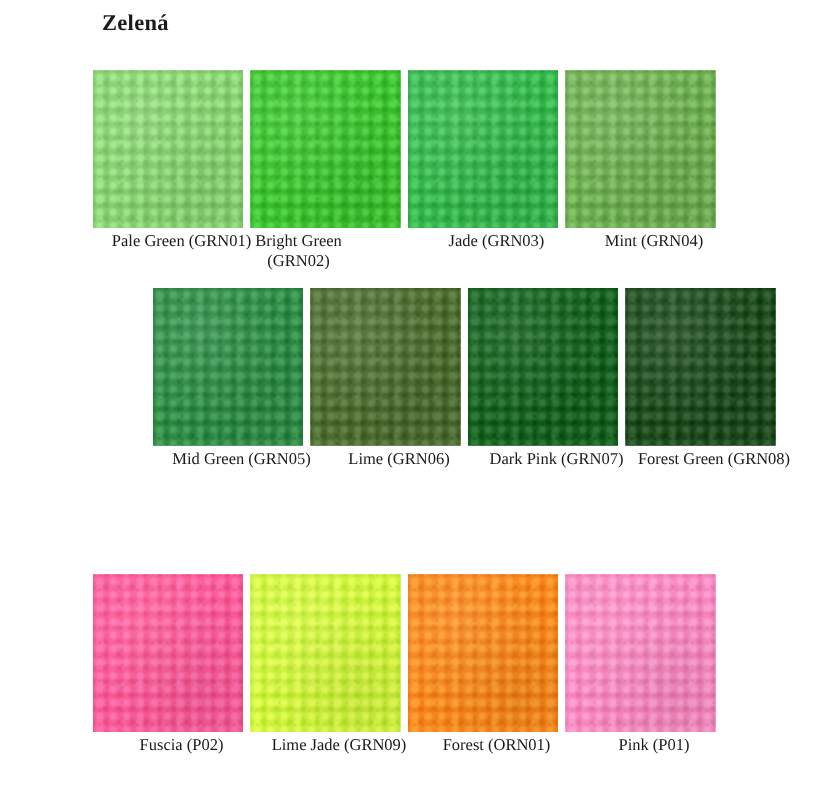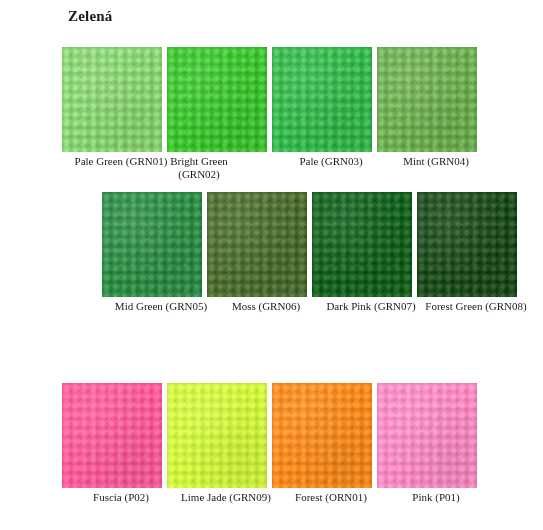--- a/index.html
+++ b/index.html
@@ -108,36 +108,36 @@
     <div class="swatch-cell">
       <div class="swatch-chip" style="background-color: rgb(134, 207, 112); background-image: radial-gradient(circle, rgb(160, 233, 138) 0%, rgb(160, 233, 138) 22%, rgba(0, 0, 0, 0) 55%), radial-gradient(circle, rgb(110, 183, 88) 0%, rgba(0, 0, 0, 0) 48%), radial-gradient(circle, rgb(122, 195, 100) 0%, rgba(0, 0, 0, 0) 52%), radial-gradient(circle at 40% 60%, rgb(160, 233, 138) 0%, rgba(0, 0, 0, 0) 42%), linear-gradient(rgb(134, 207, 112), rgb(134, 207, 112));"></div>
       <div class="swatch-label">Pale Green (GRN01)</div>
     </div>
     <div class="swatch-cell">
       <div class="swatch-chip" style="background-color: rgb(60, 192, 47); background-image: radial-gradient(circle, rgb(86, 218, 73) 0%, rgb(86, 218, 73) 22%, rgba(0, 0, 0, 0) 55%), radial-gradient(circle, rgb(36, 168, 23) 0%, rgba(0, 0, 0, 0) 48%), radial-gradient(circle, rgb(48, 180, 35) 0%, rgba(0, 0, 0, 0) 52%), radial-gradient(circle at 40% 60%, rgb(86, 218, 73) 0%, rgba(0, 0, 0, 0) 42%), linear-gradient(rgb(60, 192, 47), rgb(60, 192, 47));"></div>
       <div class="swatch-label wrap">Bright Green (GRN02)</div>
     </div>
     <div class="swatch-cell">
       <div class="swatch-chip" style="background-color: rgb(53, 180, 76); background-image: radial-gradient(circle, rgb(79, 206, 102) 0%, rgb(79, 206, 102) 22%, rgba(0, 0, 0, 0) 55%), radial-gradient(circle, rgb(29, 156, 52) 0%, rgba(0, 0, 0, 0) 48%), radial-gradient(circle, rgb(41, 168, 64) 0%, rgba(0, 0, 0, 0) 52%), radial-gradient(circle at 40% 60%, rgb(79, 206, 102) 0%, rgba(0, 0, 0, 0) 42%), linear-gradient(rgb(53, 180, 76), rgb(53, 180, 76));"></div>
-      <div class="swatch-label">Pale (GRN03)</div>
+      <div class="swatch-label">Jade (GRN03)</div>
     </div>
     <div class="swatch-cell">
       <div class="swatch-chip" style="background-color: rgb(108, 171, 80); background-image: radial-gradient(circle, rgb(134, 197, 106) 0%, rgb(134, 197, 106) 22%, rgba(0, 0, 0, 0) 55%), radial-gradient(circle, rgb(84, 147, 56) 0%, rgba(0, 0, 0, 0) 48%), radial-gradient(circle, rgb(96, 159, 68) 0%, rgba(0, 0, 0, 0) 52%), radial-gradient(circle at 40% 60%, rgb(134, 197, 106) 0%, rgba(0, 0, 0, 0) 42%), linear-gradient(rgb(108, 171, 80), rgb(108, 171, 80));"></div>
       <div class="swatch-label">Mint (GRN04)</div>
     </div>
   </div>
 
   <div class="swatch-row" id="row-green-2">
     <div class="swatch-cell">
       <div class="swatch-chip" style="background-color: rgb(46, 138, 69); background-image: radial-gradient(circle, rgb(72, 164, 95) 0%, rgb(72, 164, 95) 22%, rgba(0, 0, 0, 0) 55%), radial-gradient(circle, rgb(22, 114, 45) 0%, rgba(0, 0, 0, 0) 48%), radial-gradient(circle, rgb(34, 126, 57) 0%, rgba(0, 0, 0, 0) 52%), radial-gradient(circle at 40% 60%, rgb(72, 164, 95) 0%, rgba(0, 0, 0, 0) 42%), linear-gradient(rgb(46, 138, 69), rgb(46, 138, 69));"></div>
       <div class="swatch-label">Mid Green (GRN05)</div>
     </div>
     <div class="swatch-cell">
       <div class="swatch-chip" style="background-color: rgb(75, 107, 47); background-image: radial-gradient(circle, rgb(101, 133, 73) 0%, rgb(101, 133, 73) 22%, rgba(0, 0, 0, 0) 55%), radial-gradient(circle, rgb(51, 83, 23) 0%, rgba(0, 0, 0, 0) 48%), radial-gradient(circle, rgb(63, 95, 35) 0%, rgba(0, 0, 0, 0) 52%), radial-gradient(circle at 40% 60%, rgb(101, 133, 73) 0%, rgba(0, 0, 0, 0) 42%), linear-gradient(rgb(75, 107, 47), rgb(75, 107, 47));"></div>
-      <div class="swatch-label">Moss (GRN06)</div>
+      <div class="swatch-label">Lime (GRN06)</div>
     </div>
     <div class="swatch-cell">
       <div class="swatch-chip" style="background-color: rgb(21, 96, 31); background-image: radial-gradient(circle, rgb(47, 122, 57) 0%, rgb(47, 122, 57) 22%, rgba(0, 0, 0, 0) 55%), radial-gradient(circle, rgb(0, 72, 7) 0%, rgba(0, 0, 0, 0) 48%), radial-gradient(circle, rgb(9, 84, 19) 0%, rgba(0, 0, 0, 0) 52%), radial-gradient(circle at 40% 60%, rgb(47, 122, 57) 0%, rgba(0, 0, 0, 0) 42%), linear-gradient(rgb(21, 96, 31), rgb(21, 96, 31));"></div>
       <div class="swatch-label">Dark Pink (GRN07)</div>
     </div>
     <div class="swatch-cell">
       <div class="swatch-chip" style="background-color: rgb(29, 74, 29); background-image: radial-gradient(circle, rgb(55, 100, 55) 0%, rgb(55, 100, 55) 22%, rgba(0, 0, 0, 0) 55%), radial-gradient(circle, rgb(5, 50, 5) 0%, rgba(0, 0, 0, 0) 48%), radial-gradient(circle, rgb(17, 62, 17) 0%, rgba(0, 0, 0, 0) 52%), radial-gradient(circle at 40% 60%, rgb(55, 100, 55) 0%, rgba(0, 0, 0, 0) 42%), linear-gradient(rgb(29, 74, 29), rgb(29, 74, 29));"></div>
       <div class="swatch-label">Forest Green (GRN08)</div>
     </div>
   </div>

